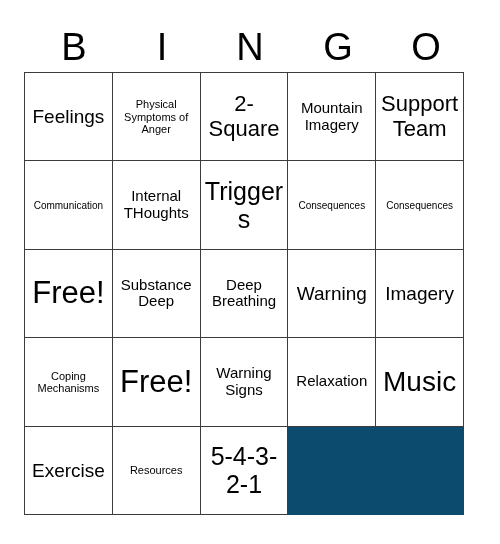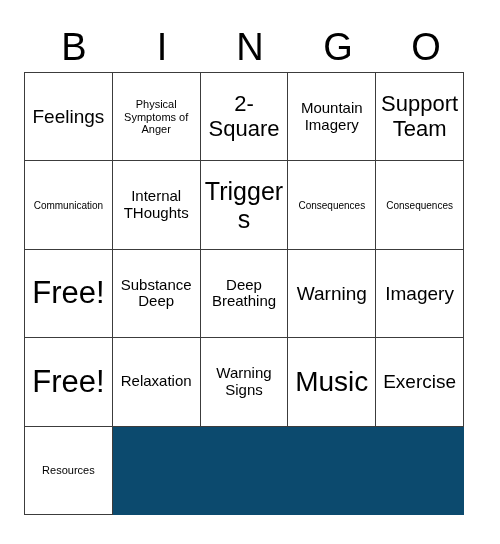--- a/index.html
+++ b/index.html
@@ -145,32 +145,38 @@
       <div class="bingo-cell">
         <span class="cell-text fs-xs">Deep Breathing</span>
       </div>
       <div class="bingo-cell">
         <span class="cell-text fs-sm">Warning</span>
       </div>
       <div class="bingo-cell">
         <span class="cell-text fs-sm">Imagery</span>
       </div>
       <div class="bingo-cell">
+        <span class="cell-text fs-xxs">Coping Mechanisms</span>
+      </div>
+      <div class="bingo-cell">
         <span class="cell-text fs-xxl">Free!</span>
       </div>
       <div class="bingo-cell">
-        <span class="cell-text fs-xs">Relaxation</span>
+        <span class="cell-text fs-xs">Warning Signs</span>
       </div>
       <div class="bingo-cell">
-        <span class="cell-text fs-xs">Warning Signs</span>
+        <span class="cell-text fs-xs">Relaxation</span>
       </div>
       <div class="bingo-cell">
         <span class="cell-text fs-xl">Music</span>
       </div>
       <div class="bingo-cell">
         <span class="cell-text fs-sm">Exercise</span>
       </div>
       <div class="bingo-cell">
         <span class="cell-text fs-xxs">Resources</span>
       </div>
+      <div class="bingo-cell">
+        <span class="cell-text fs-lg">5-4-3-2-1</span>
+      </div>
     </div>
 
 </div>
 
 </body></html>

